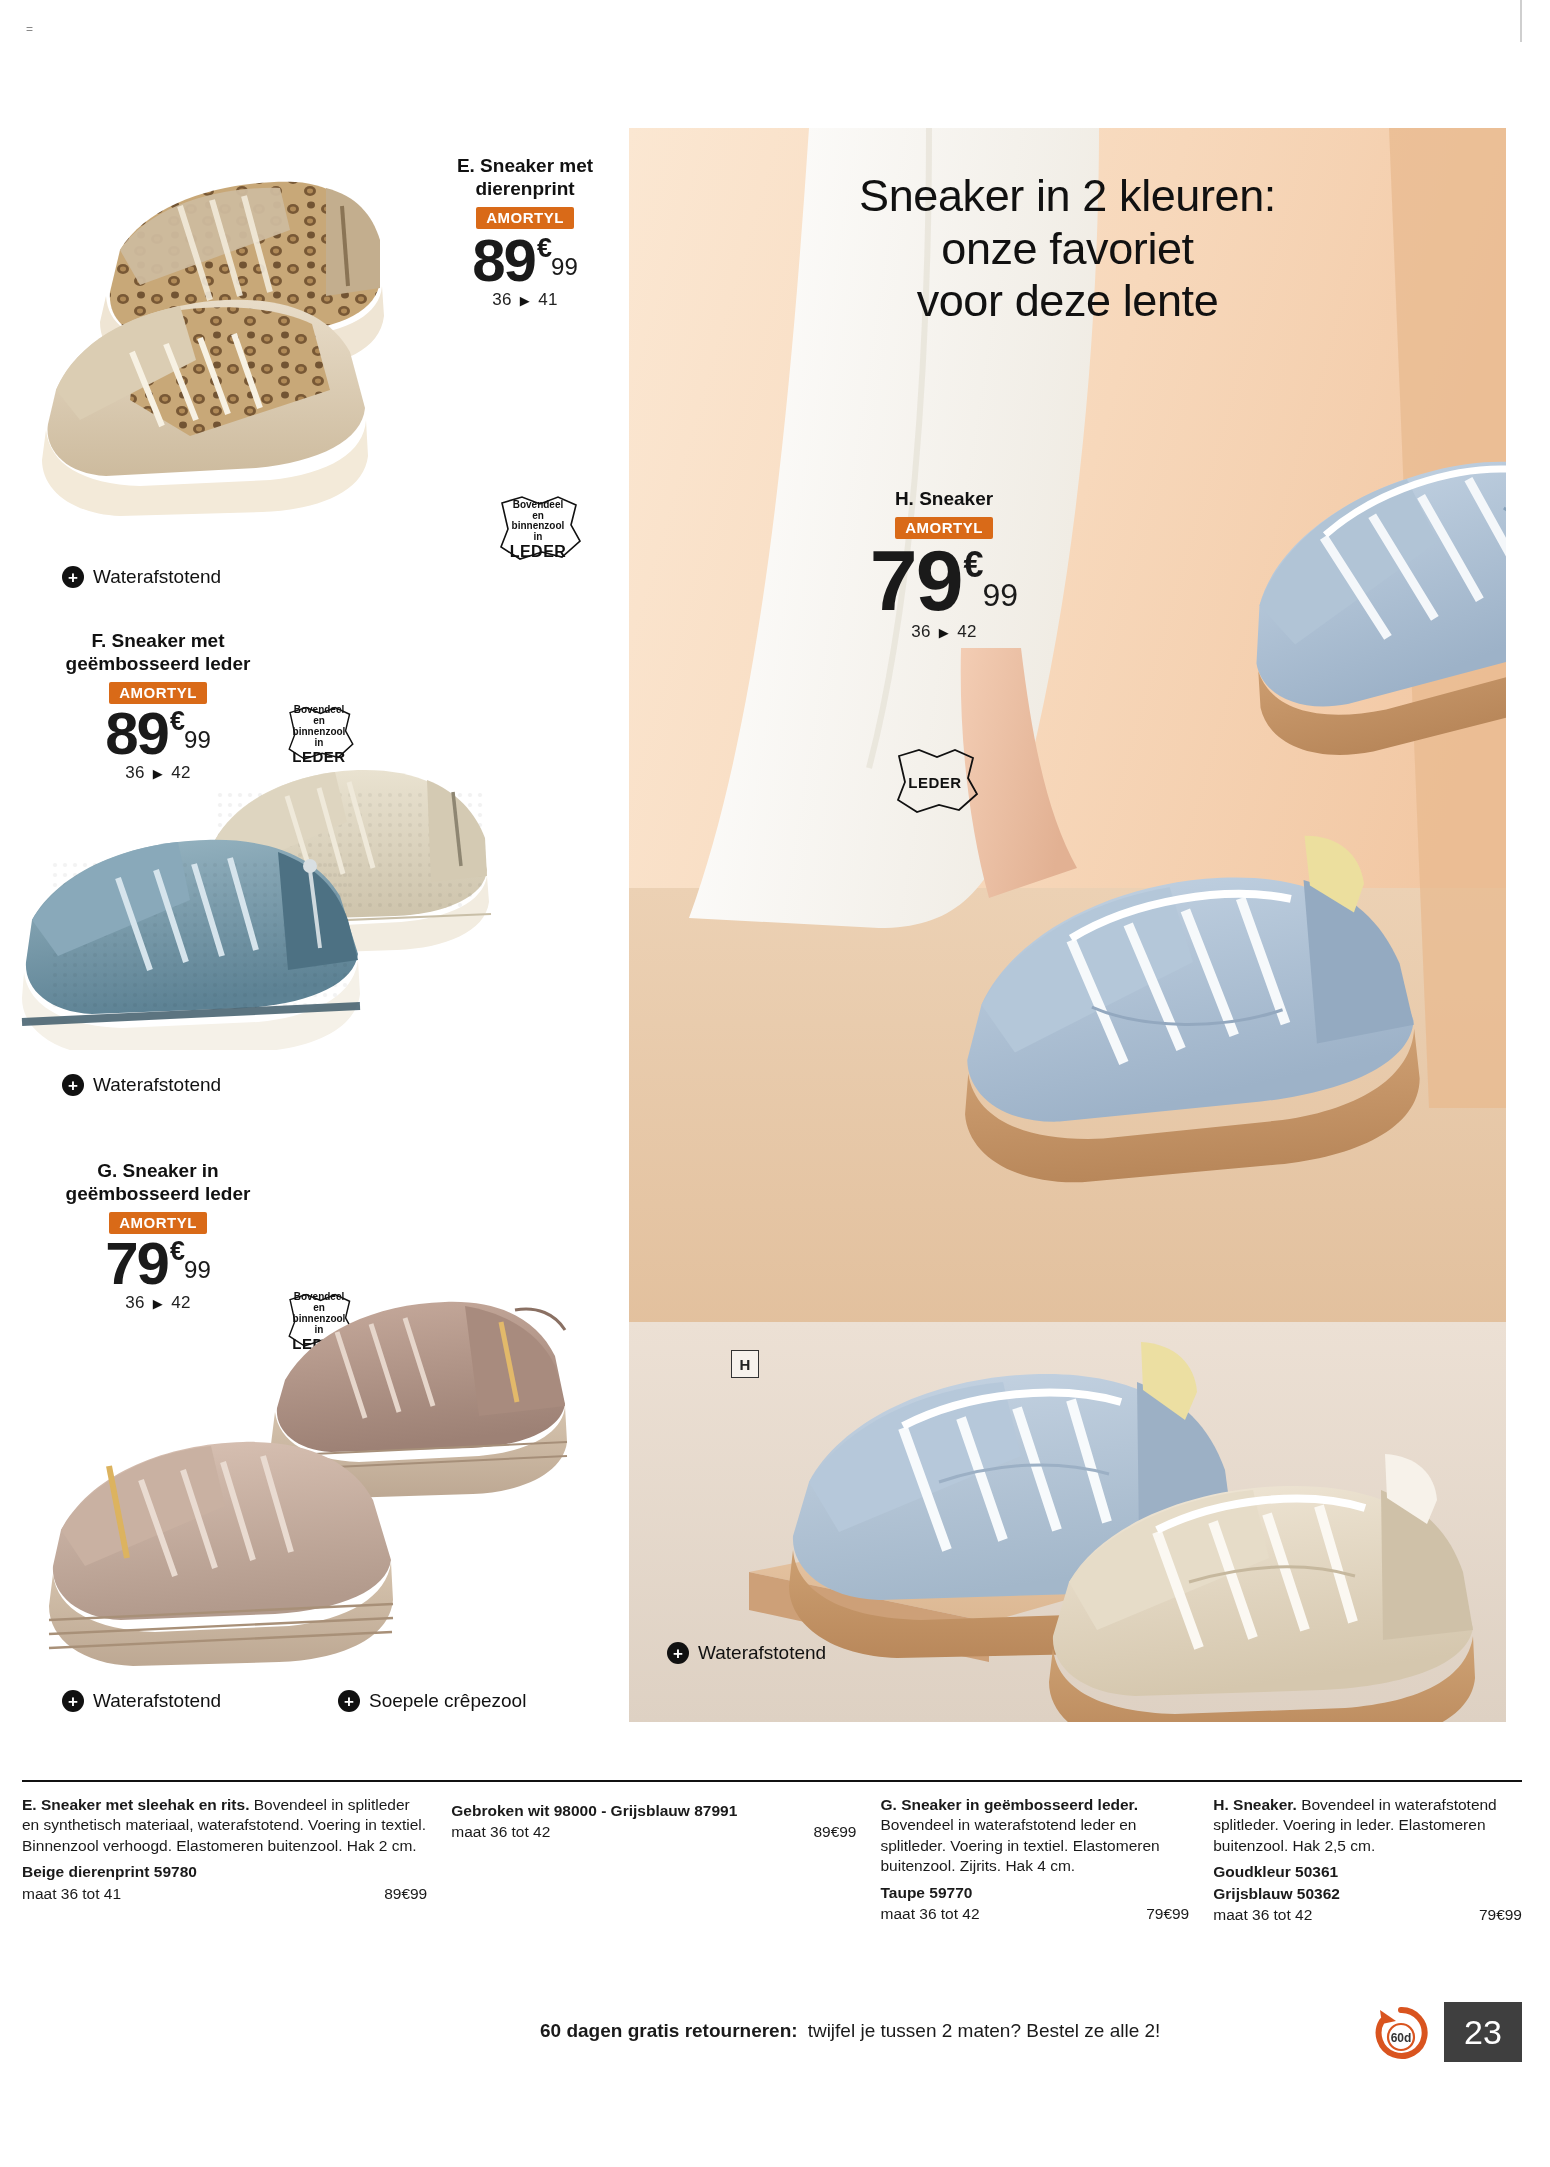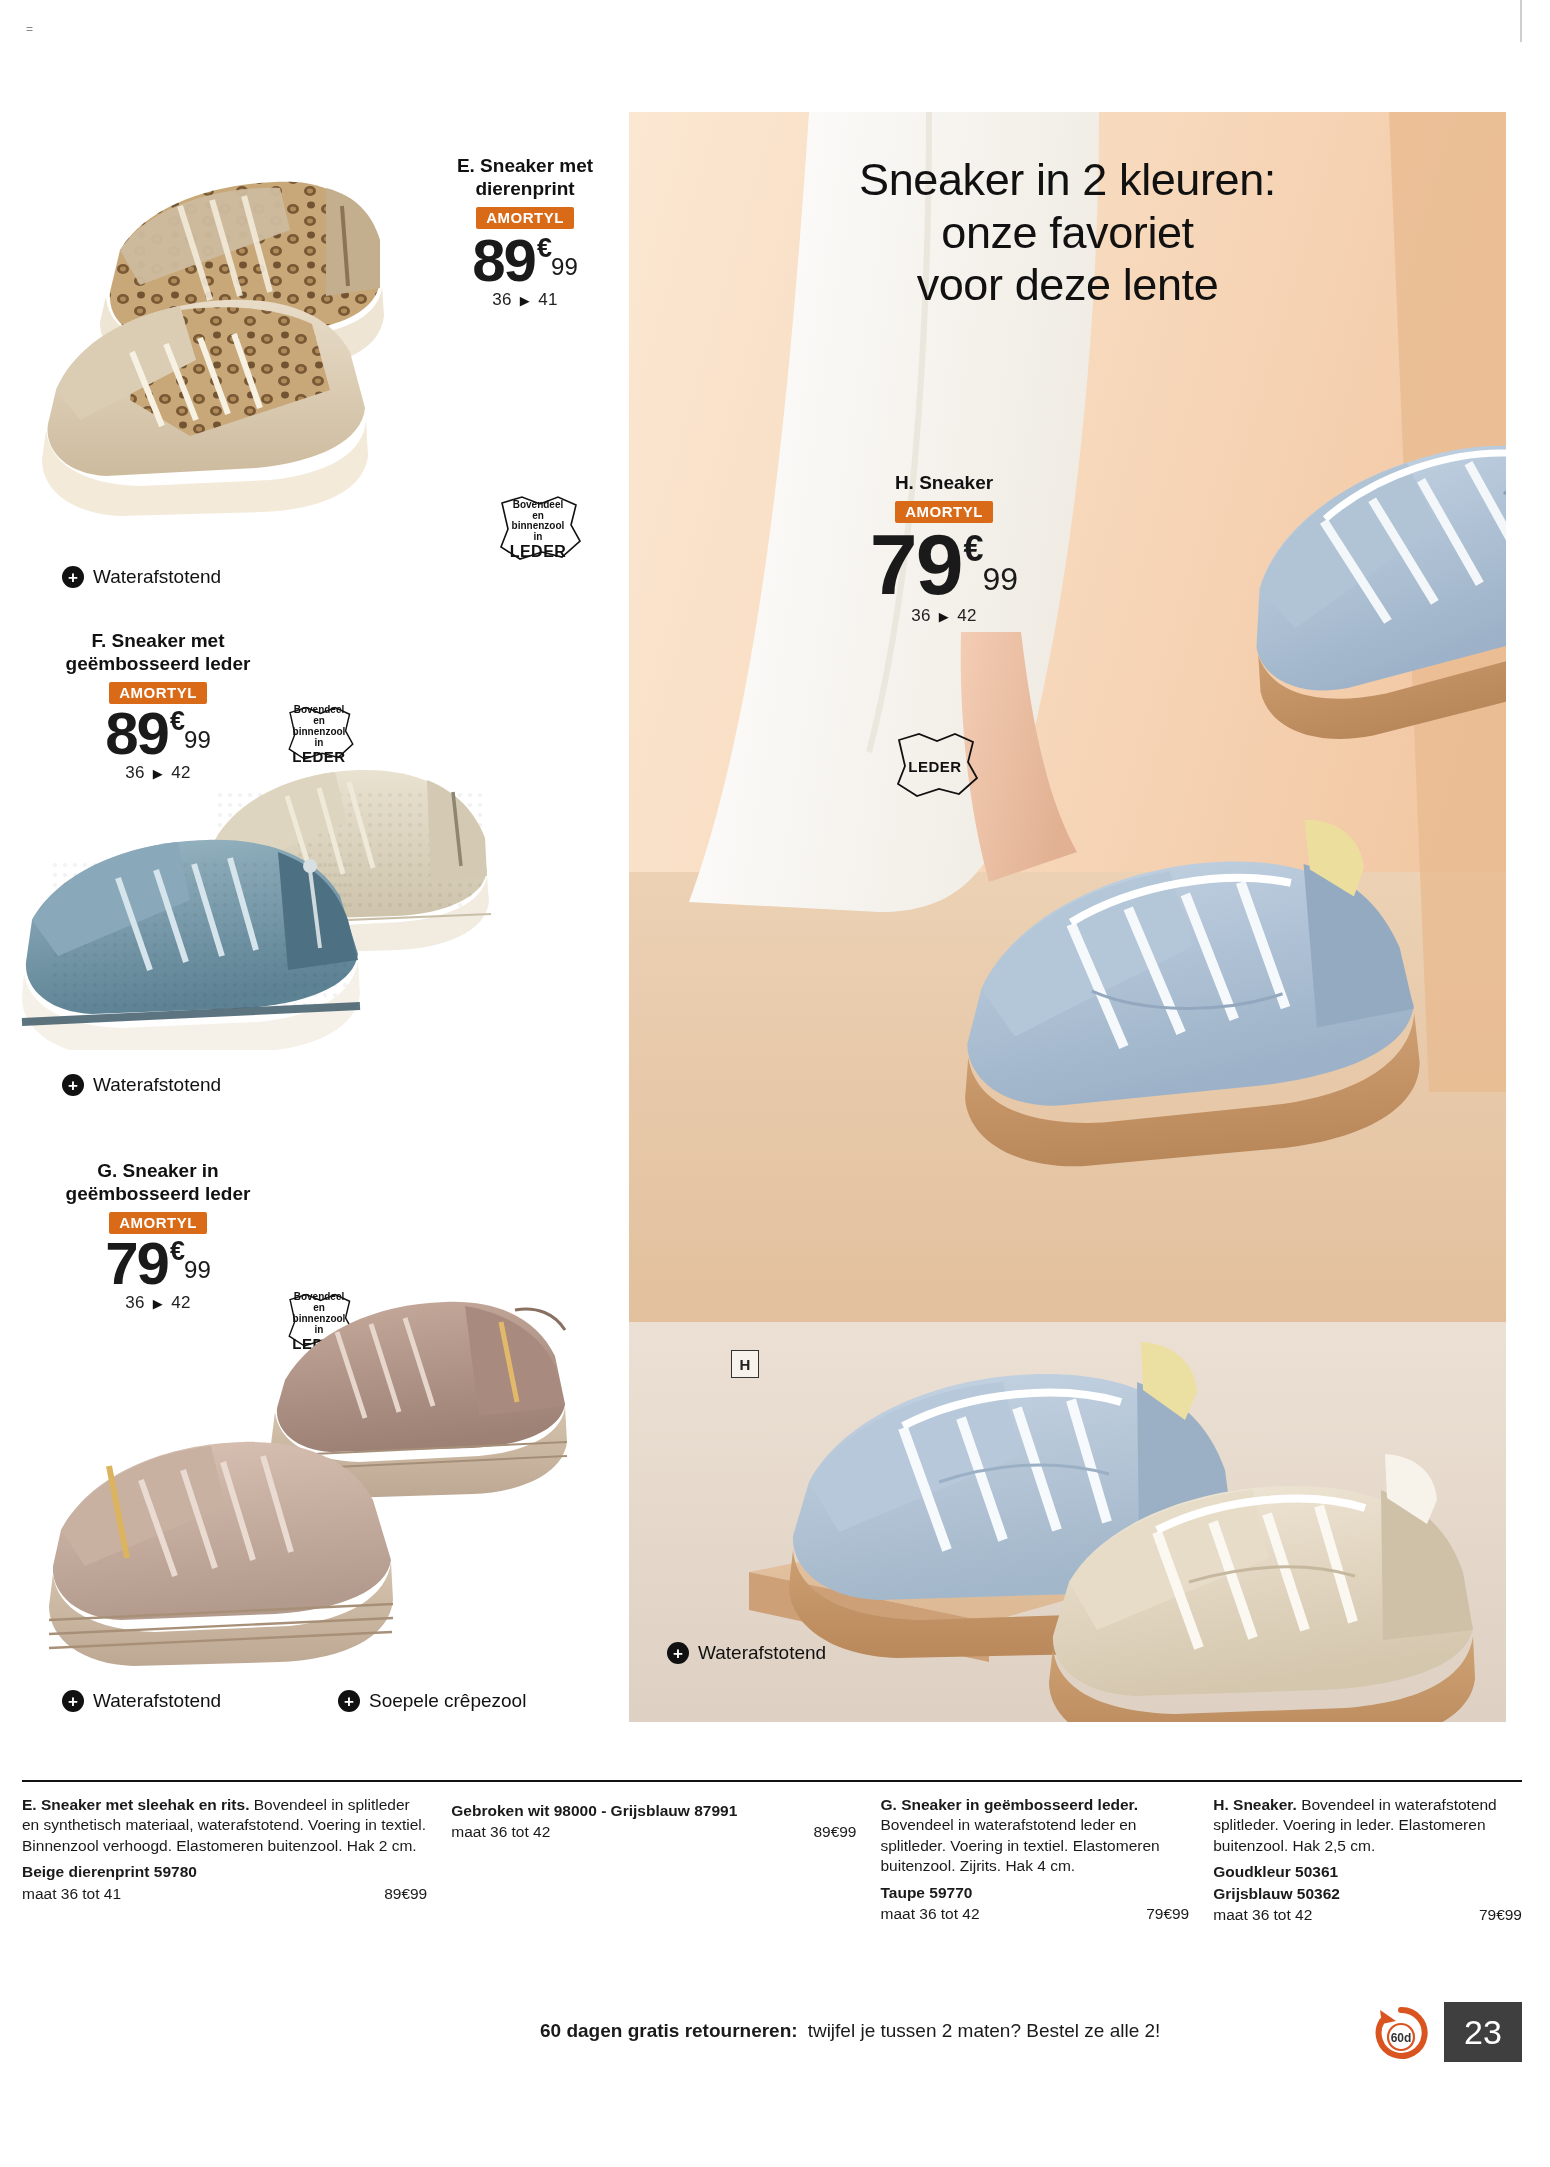--- a/index.html
+++ b/index.html
@@ -120,21 +120,21 @@
     line-height: 1;
   }
   .feature.onimg { color:#111; }
 
   
   .photo { position: absolute; overflow: hidden; }
 
   
   .hero {
     position: absolute;
-    left: 629px; top: 112px;
+    left: 629px; top: 128px;
     width: 877px; height: 1210px;
     overflow: hidden;
     background: #f0abfc;
   }
   .hero-title {
     position: absolute;
     left: 0; right: 0; top: 42px;
     text-align: center;
     font-size: 45px;
     line-height: 1.17;

